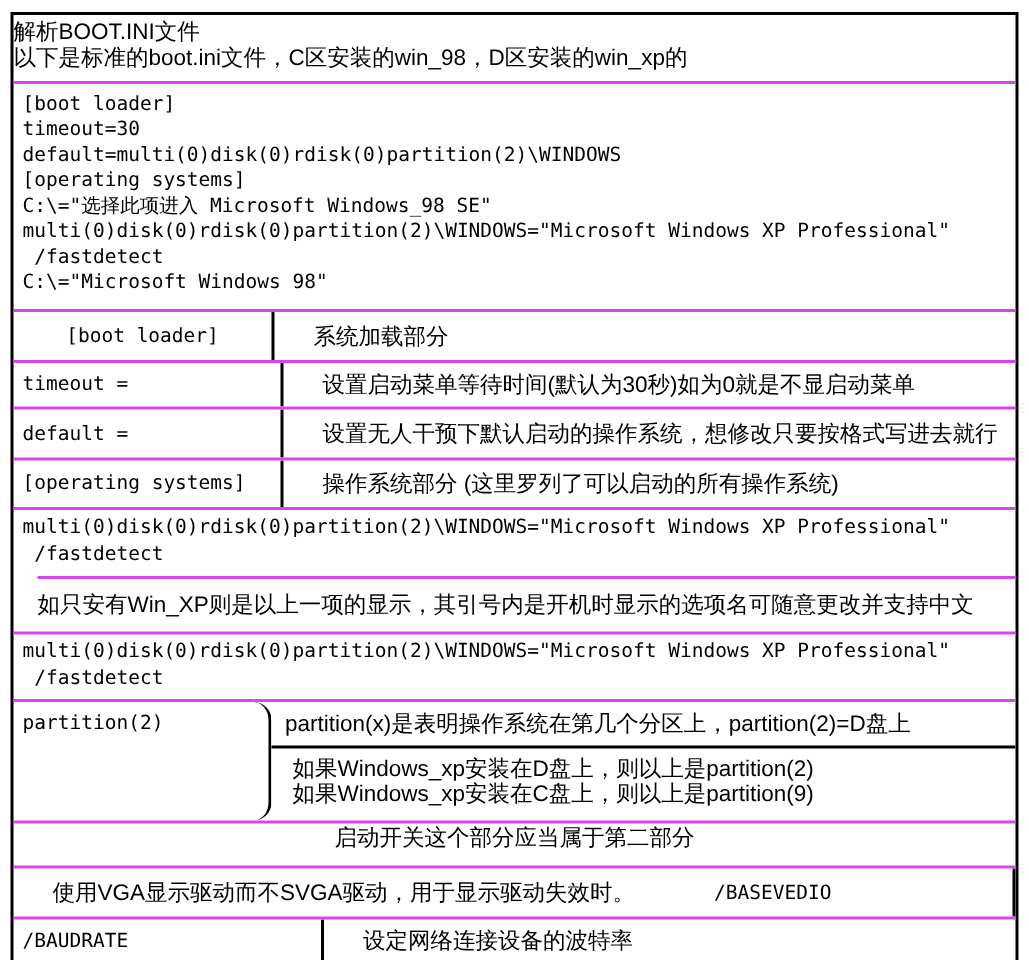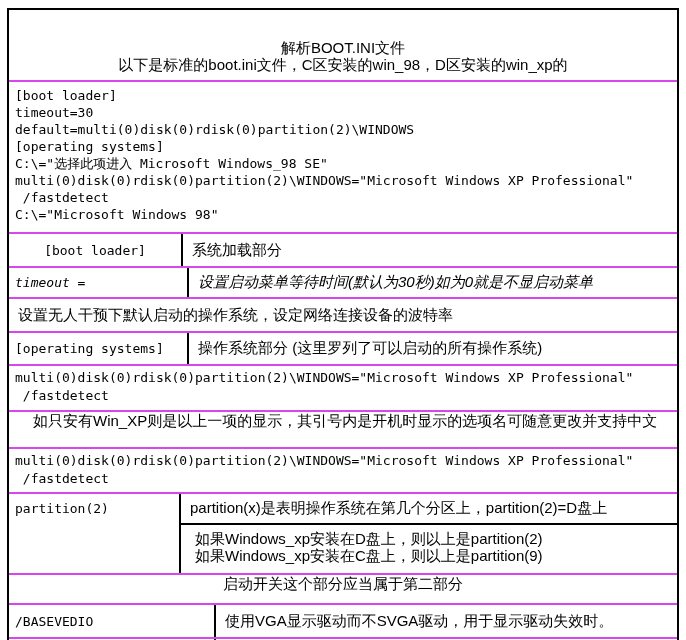--- a/index.html
+++ b/index.html
@@ -10,49 +10,49 @@
     position:relative;
   }
   .tbl {
     position:absolute; left:7px; top:8px; width:668px;
     border:2px solid #000; background:#fff;
   }
   .row { border-top:2px solid #d946ef; display:flex; overflow:hidden; }
   .row.first { border-top:none; }
   .cn   { font-size:15px; font-family:"Liberation Sans", sans-serif; }
   .mono { font-size:13px; font-family:"DejaVu Sans Mono", monospace; }
-  .center { text-align:center;margin-top:26px; }
+  .center { text-align:left; }
 
   
   .hdr { display:block; height:41px; padding-top:3px; }
   .hdr div { line-height:17px; }
 
   
   .sample { display:block; height:145px; padding:5px 0 0 6px; }
   .sample-line { line-height:17px; white-space:pre; }
 
   
   .cell { display:flex; align-items:center; white-space:nowrap; overflow:hidden; }
   .term { width:172px; flex:0 0 172px; border-right:2px solid #000; padding-left:6px; box-sizing:content-box; }
   .term.ctr { justify-content:center; padding-left:0; }
-  .desc { flex:1; padding-left:9px; }
-  .h32 { height:32px; } .h29 { height:29px;font-style:italic; } .h31 { height:31px; }
+  .desc { flex:1; padding-left:26px; }
+  .h32 { height:32px; } .h29 { height:29px; } .h31 { height:31px; }
   .h28 { height:28px; } .h35 { height:35px; } .h41v { height:41px; }
   .h40 { height:40px; }
 
   
   .codeblock { display:block; padding:3px 0 0 6px; }
   .codeblock .sample-line { line-height:18px; }
 
   
-  .noterow { display:flex; align-items:flex-start; padding-left:24px; white-space:nowrap; }
+  .noterow { display:flex; align-items:center; padding-left:0; white-space:nowrap;margin-left:16px; }
 
   
   .combo { height:79px; }
-  .combo .term { align-items:flex-start; padding-top:7px; height:100%; box-sizing:border-box; }
+  .combo .term { align-items:flex-start; padding-top:7px; height:100%; box-sizing:border-box;border-radius:12px; }
   .combo-right { flex:1; display:flex; flex-direction:column;justify-content:space-between; }
   .combo-r1 { height:31px; display:flex; align-items:center; padding-left:9px; white-space:nowrap; overflow:hidden; }
   .combo-r2 { height:46px; border-top:2px solid #000; padding:5px 0 0 14px; white-space:nowrap; overflow:hidden; }
   .combo-r2 div { line-height:17px; }
 
   
   .sectionrow { display:flex; justify-content:center; }
 
   
   .term-wide { width:199px; flex:0 0 199px; border-right:2px solid #000; padding-left:6px; box-sizing:content-box; }
@@ -82,21 +82,22 @@
     <div class="cell term ctr mono">[boot loader]</div>
     <div class="cell desc cn">系统加载部分</div>
   </div>
 
   <div class="row h29">
     <div class="cell term mono">timeout =</div>
     <div class="cell desc cn">设置启动菜单等待时间(默认为30秒)如为0就是不显启动菜单</div>
   </div>
 
   <div class="row h32">
-    <div class="cell desc cn">设置无人干预下默认启动的操作系统，设定网络连接设备的波特率</div>
+    <div class="cell term mono">default =</div>
+    <div class="cell desc cn">设置无人干预下默认启动的操作系统，想修改只要按格式写进去就行</div>
   </div>
 
   <div class="row h31">
     <div class="cell term mono">[operating systems]</div>
     <div class="cell desc cn">操作系统部分 (这里罗列了可以启动的所有操作系统)</div>
   </div>
 
   <div class="row h41v codeblock mono">
     <div class="sample-line">multi(0)disk(0)rdisk(0)partition(2)\WINDOWS="Microsoft Windows XP Professional"</div>
     <div class="sample-line"> /fastdetect</div>
@@ -120,22 +121,22 @@
         <div>如果Windows_xp安装在C盘上，则以上是partition(9)</div>
       </div>
     </div>
   </div>
 
   <div class="row h28 sectionrow cn">
     <div>启动开关这个部分应当属于第二部分</div>
   </div>
 
   <div class="row h32">
+    <div class="cell desc cn">使用VGA显示驱动而不SVGA驱动，用于显示驱动失效时。</div>
     <div class="cell term-wide cell mono">/BASEVEDIO</div>
-    <div class="cell desc cn">使用VGA显示驱动而不SVGA驱动，用于显示驱动失效时。</div>
   </div>
 
   <div class="row h28">
     <div class="cell term-wide cell mono">/BAUDRATE</div>
     <div class="cell desc cn">设定网络连接设备的波特率</div>
   </div>
 
 </div>
 
 </body></html>

